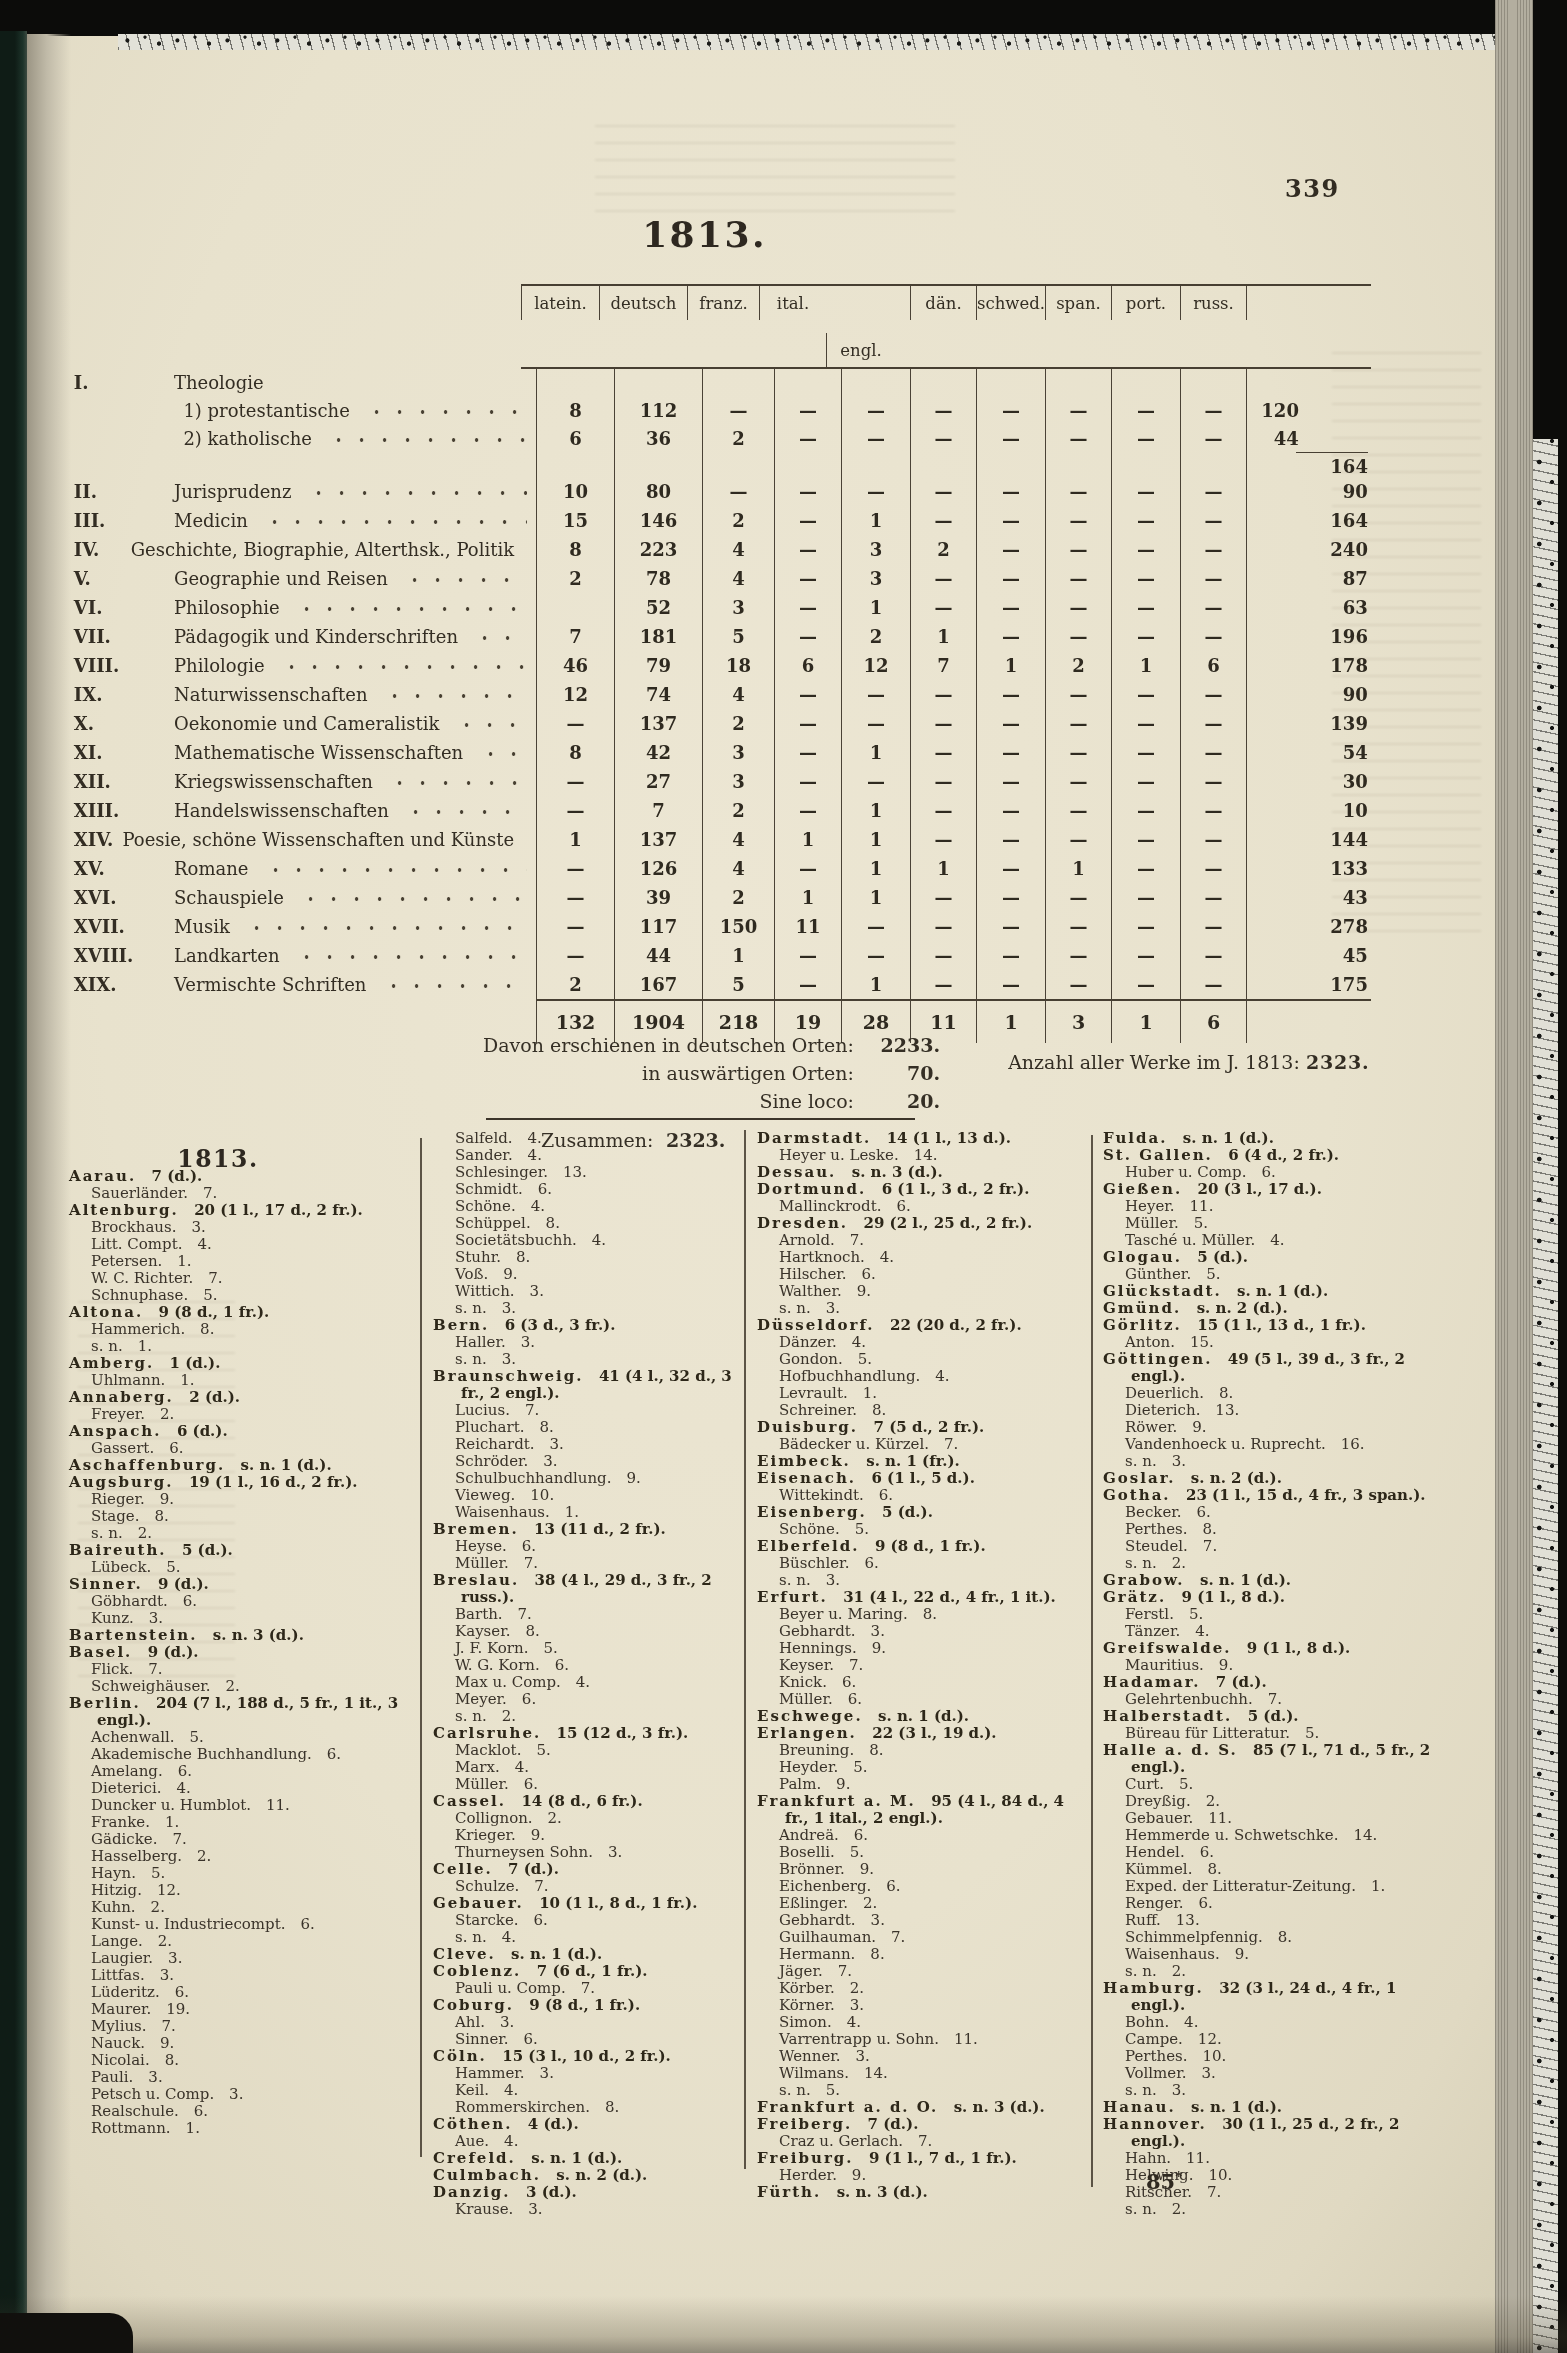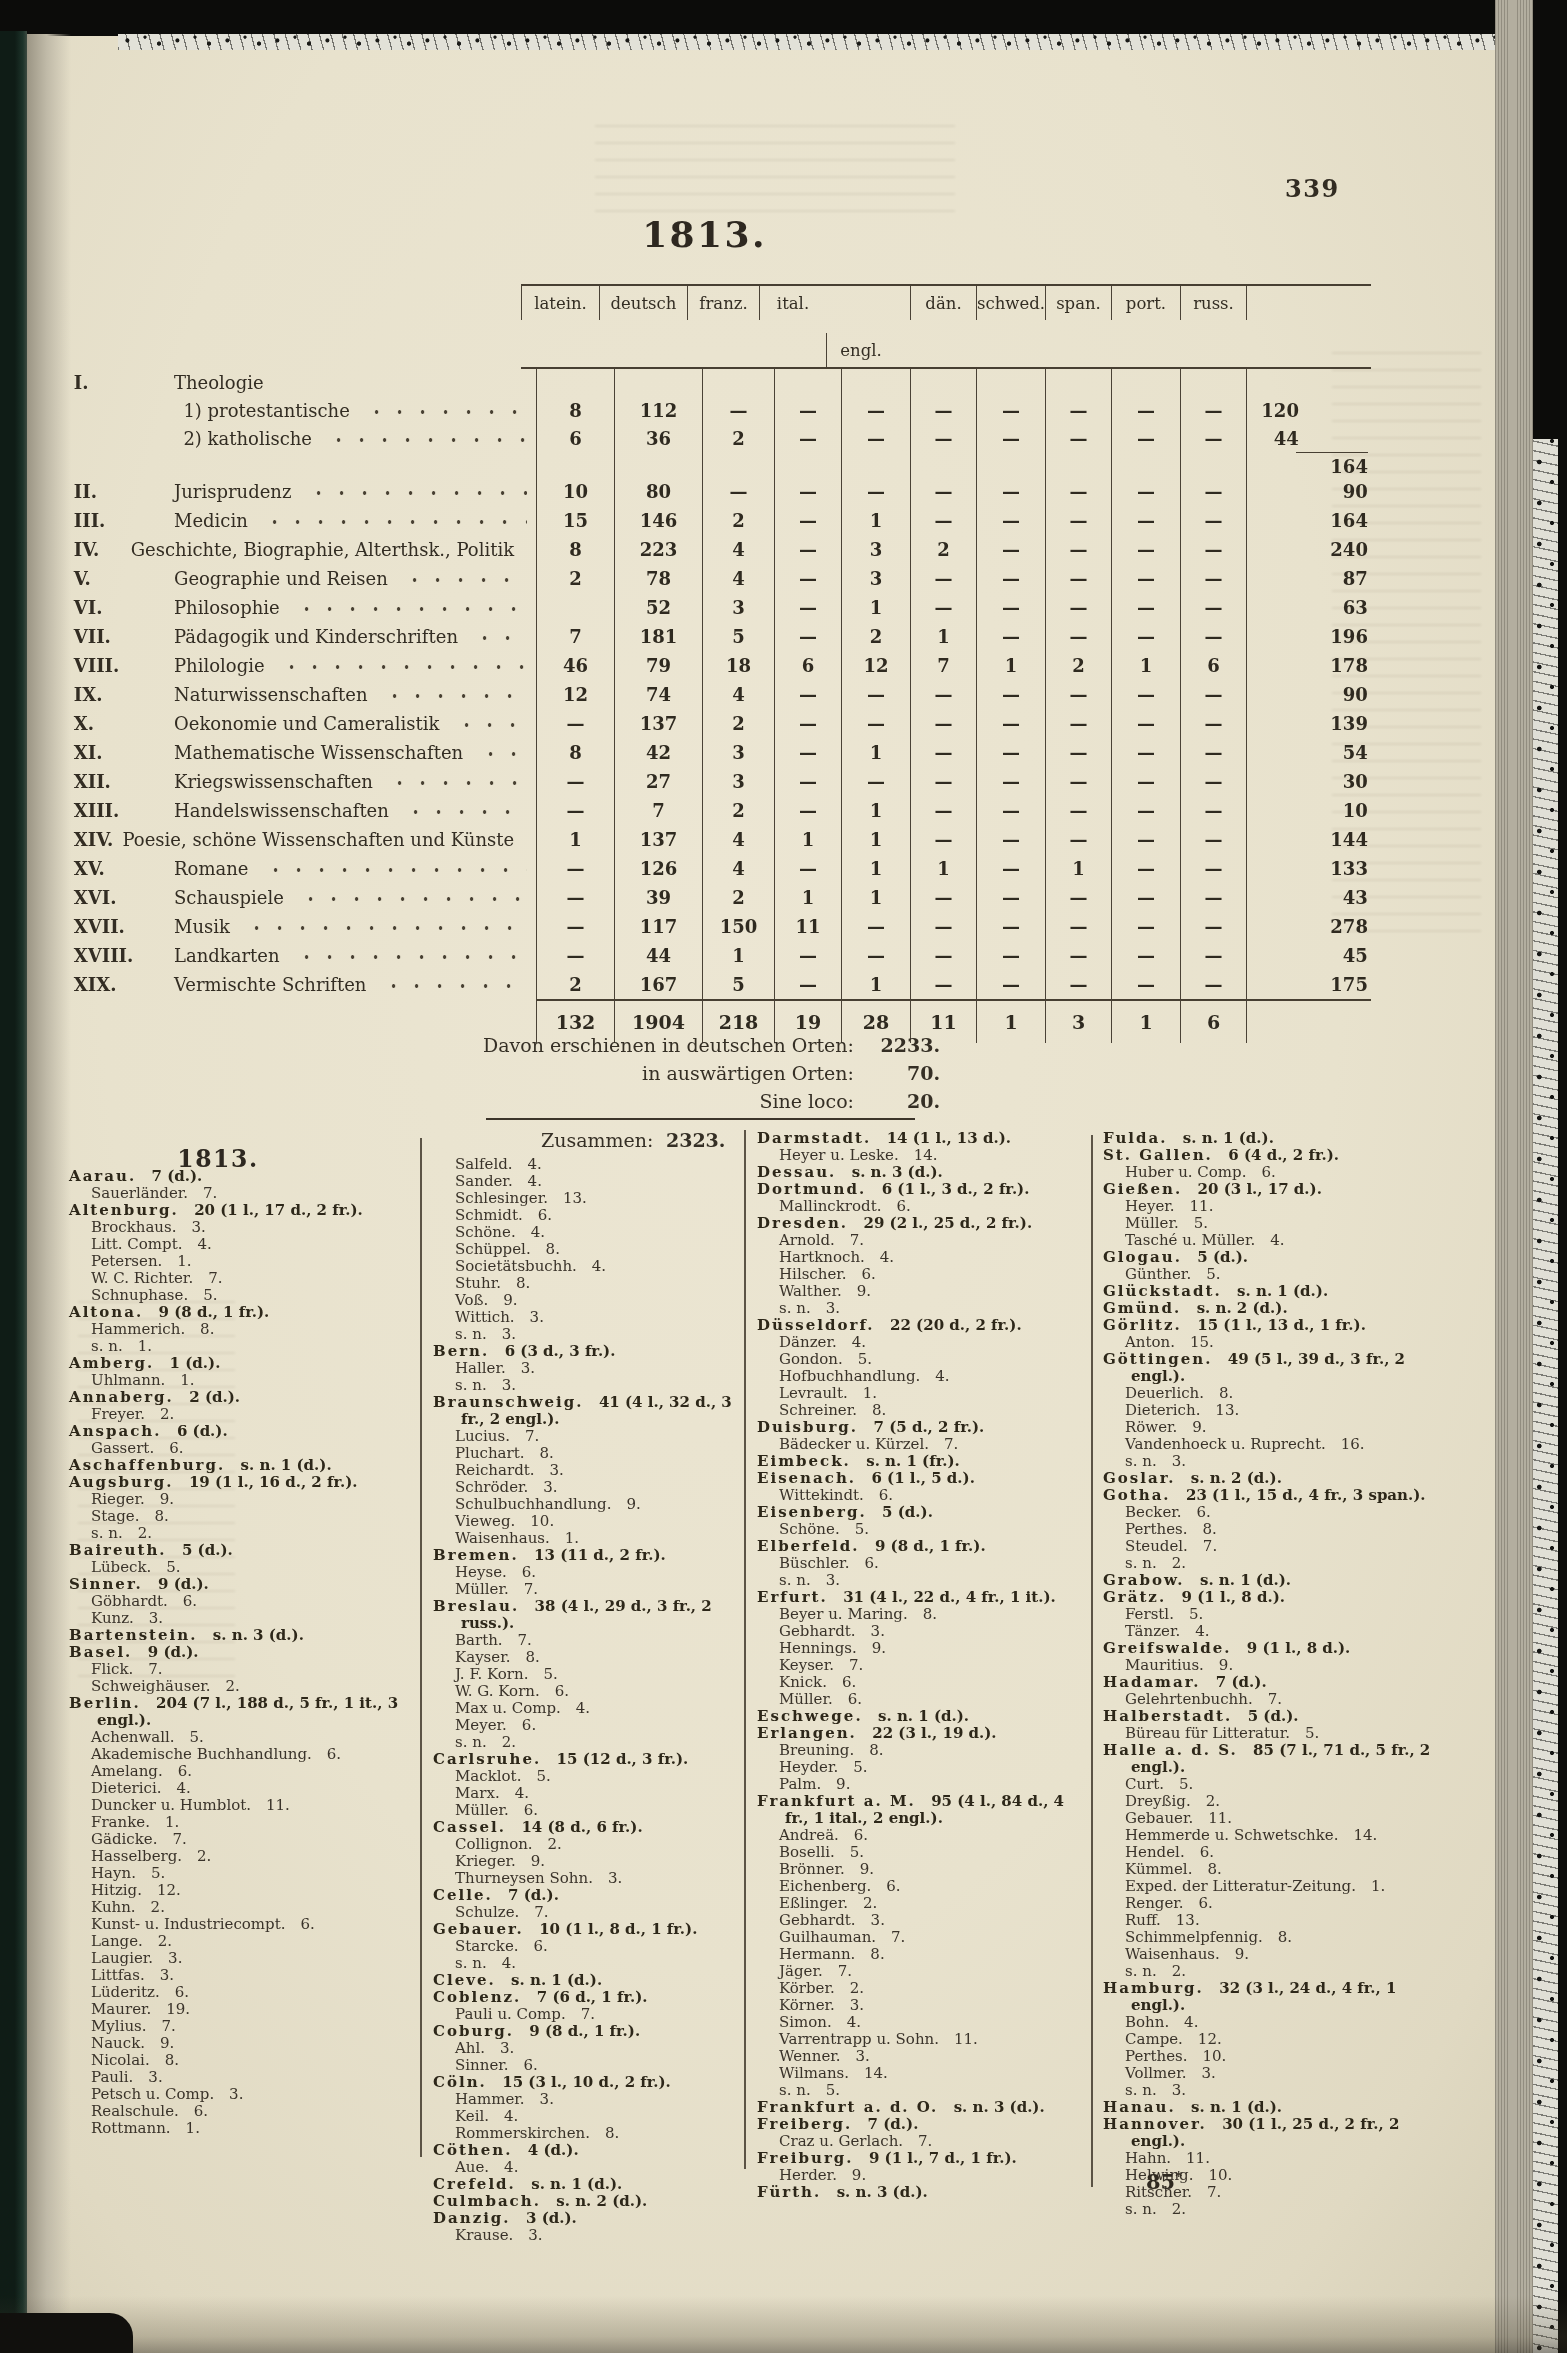--- a/index.html
+++ b/index.html
@@ -578,20 +578,24 @@
           <div class="c-v" style="width: 67px;">19</div>
           <div class="c-v" style="width: 69px;">28</div>
           <div class="c-v" style="width: 66px;">11</div>
           <div class="c-v" style="width: 69px;">1</div>
           <div class="c-v" style="width: 66px;">3</div>
           <div class="c-v" style="width: 69px;">1</div>
           <div class="c-v last" style="width: 67px;">6</div>
           <div class="c-tot"></div>
         </div>
       </div>
+    <div class="total-note">
+      <span>Anzahl aller Werke im J. 1813:</span>
+      <b>2323.</b>
+    </div>
   </div>
 
   <div class="summary">
     <div class="s-line">
       <span class="s-lbl">Davon erschienen in deutschen Orten:</span>
       <span class="s-val">2233.</span>
     </div>
     <div class="s-line">
       <span class="s-lbl">in auswärtigen Orten:</span>
       <span class="s-val">70.</span>
@@ -667,21 +671,21 @@
         <div class="entry pub"><span class="p-name">Maurer.</span><span class="p-info"> 19.</span></div>
         <div class="entry pub"><span class="p-name">Mylius.</span><span class="p-info"> 7.</span></div>
         <div class="entry pub"><span class="p-name">Nauck.</span><span class="p-info"> 9.</span></div>
         <div class="entry pub"><span class="p-name">Nicolai.</span><span class="p-info"> 8.</span></div>
         <div class="entry pub"><span class="p-name">Pauli.</span><span class="p-info"> 3.</span></div>
         <div class="entry pub"><span class="p-name">Petsch u. Comp.</span><span class="p-info"> 3.</span></div>
         <div class="entry pub"><span class="p-name">Realschule.</span><span class="p-info"> 6.</span></div>
         <div class="entry pub"><span class="p-name">Rottmann.</span><span class="p-info"> 1.</span></div>
       </div>
   </div>
-  <div class="place-col" style="left:433px;top:1156px;width:310px;">
+  <div class="place-col" style="left:433px;top:1130px;width:310px;">
     <div id="place-col-1">
         <div class="entry pub"><span class="p-name">Salfeld.</span><span class="p-info"> 4.</span></div>
         <div class="entry pub"><span class="p-name">Sander.</span><span class="p-info"> 4.</span></div>
         <div class="entry pub"><span class="p-name">Schlesinger.</span><span class="p-info"> 13.</span></div>
         <div class="entry pub"><span class="p-name">Schmidt.</span><span class="p-info"> 6.</span></div>
         <div class="entry pub"><span class="p-name">Schöne.</span><span class="p-info"> 4.</span></div>
         <div class="entry pub"><span class="p-name">Schüppel.</span><span class="p-info"> 8.</span></div>
         <div class="entry pub"><span class="p-name">Societätsbuchh.</span><span class="p-info"> 4.</span></div>
         <div class="entry pub"><span class="p-name">Stuhr.</span><span class="p-info"> 8.</span></div>
         <div class="entry pub"><span class="p-name">Voß.</span><span class="p-info"> 9.</span></div>

